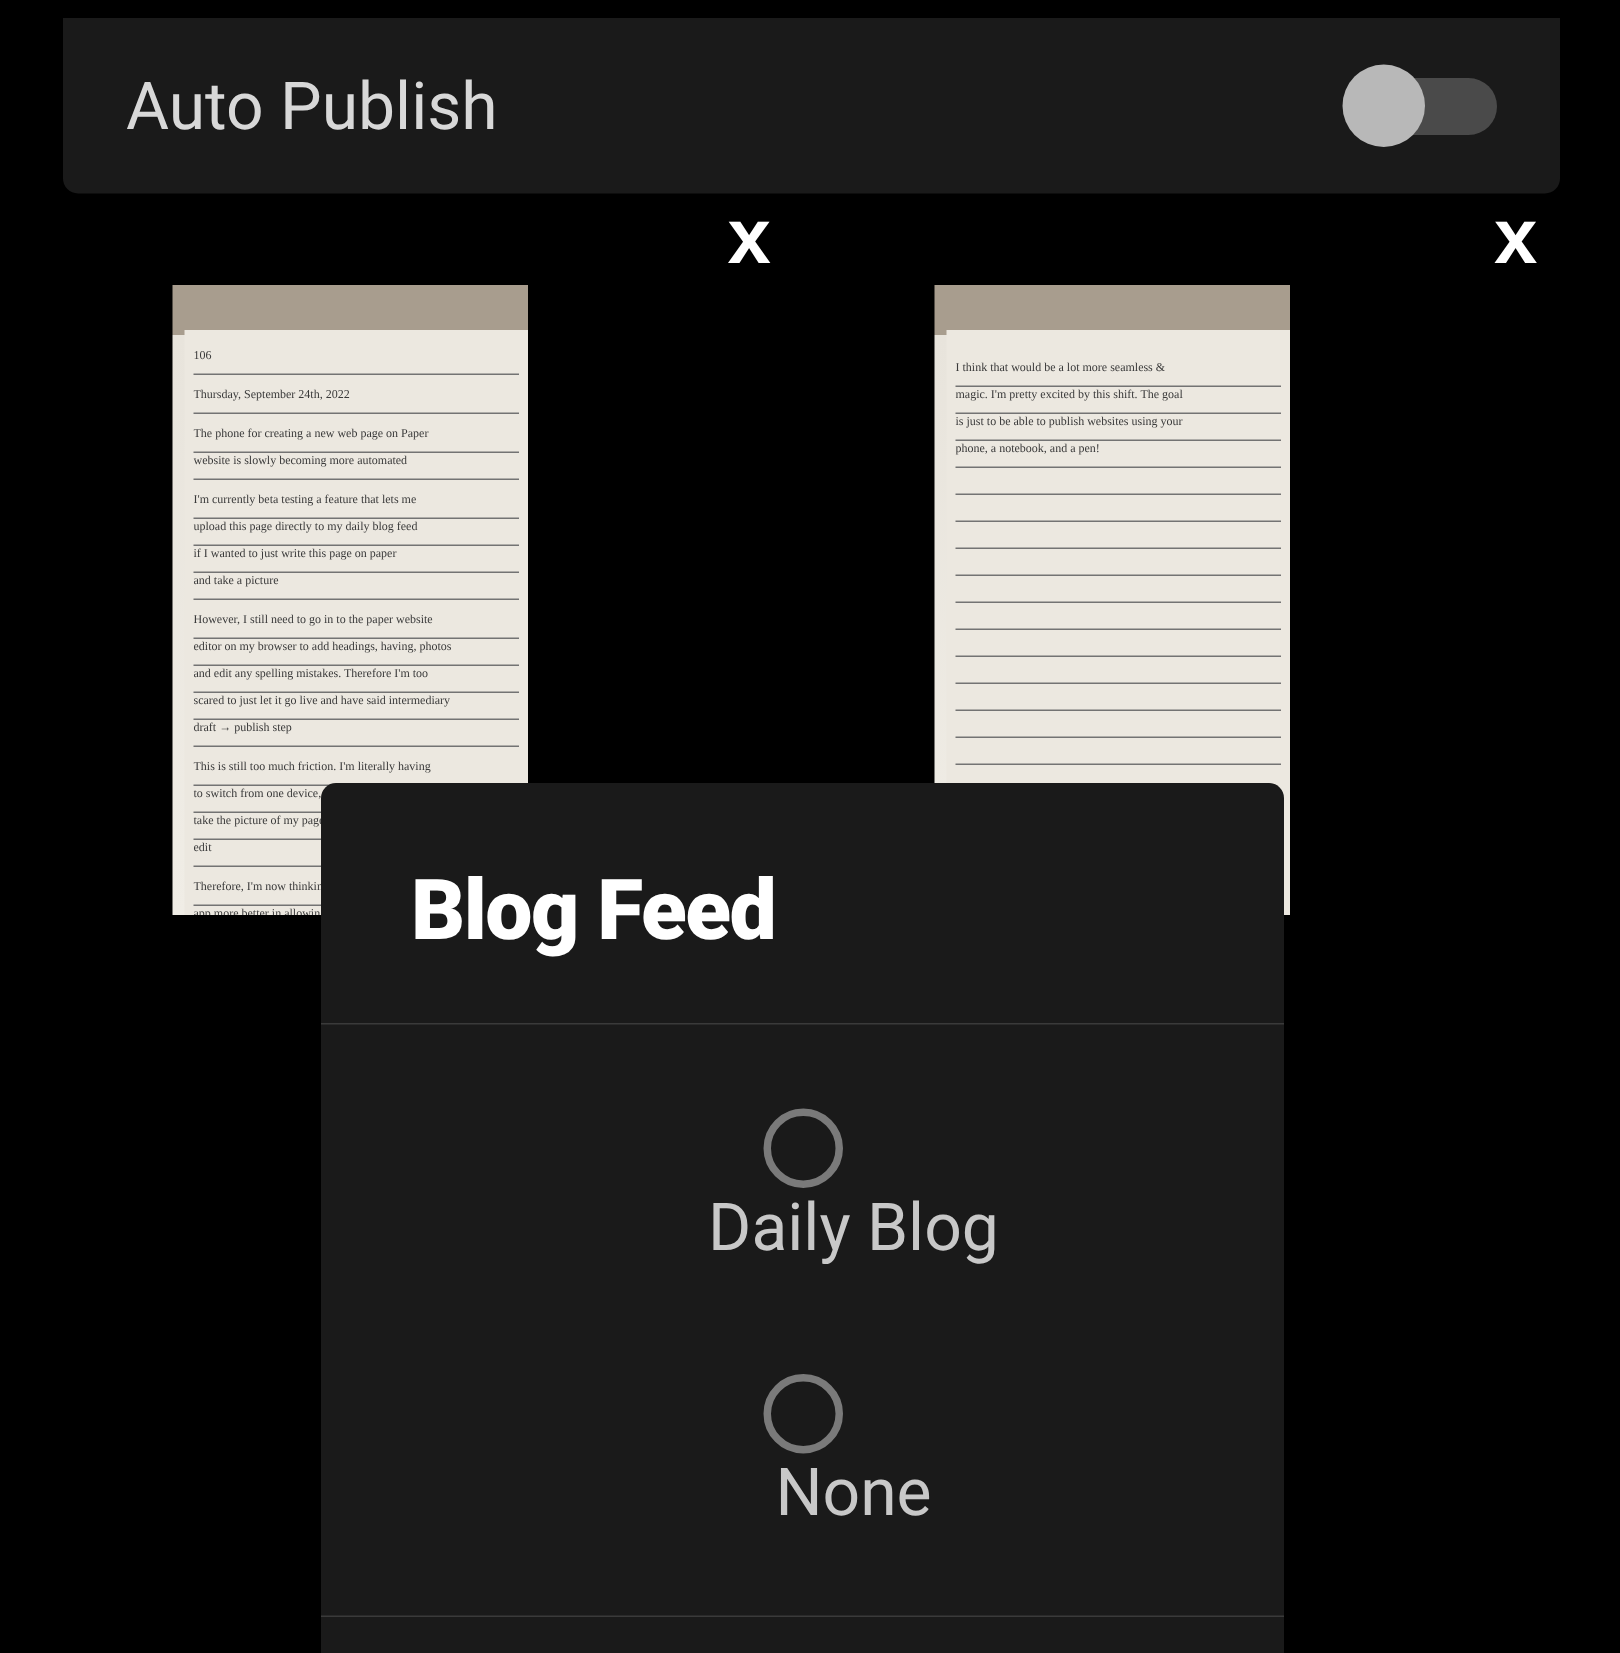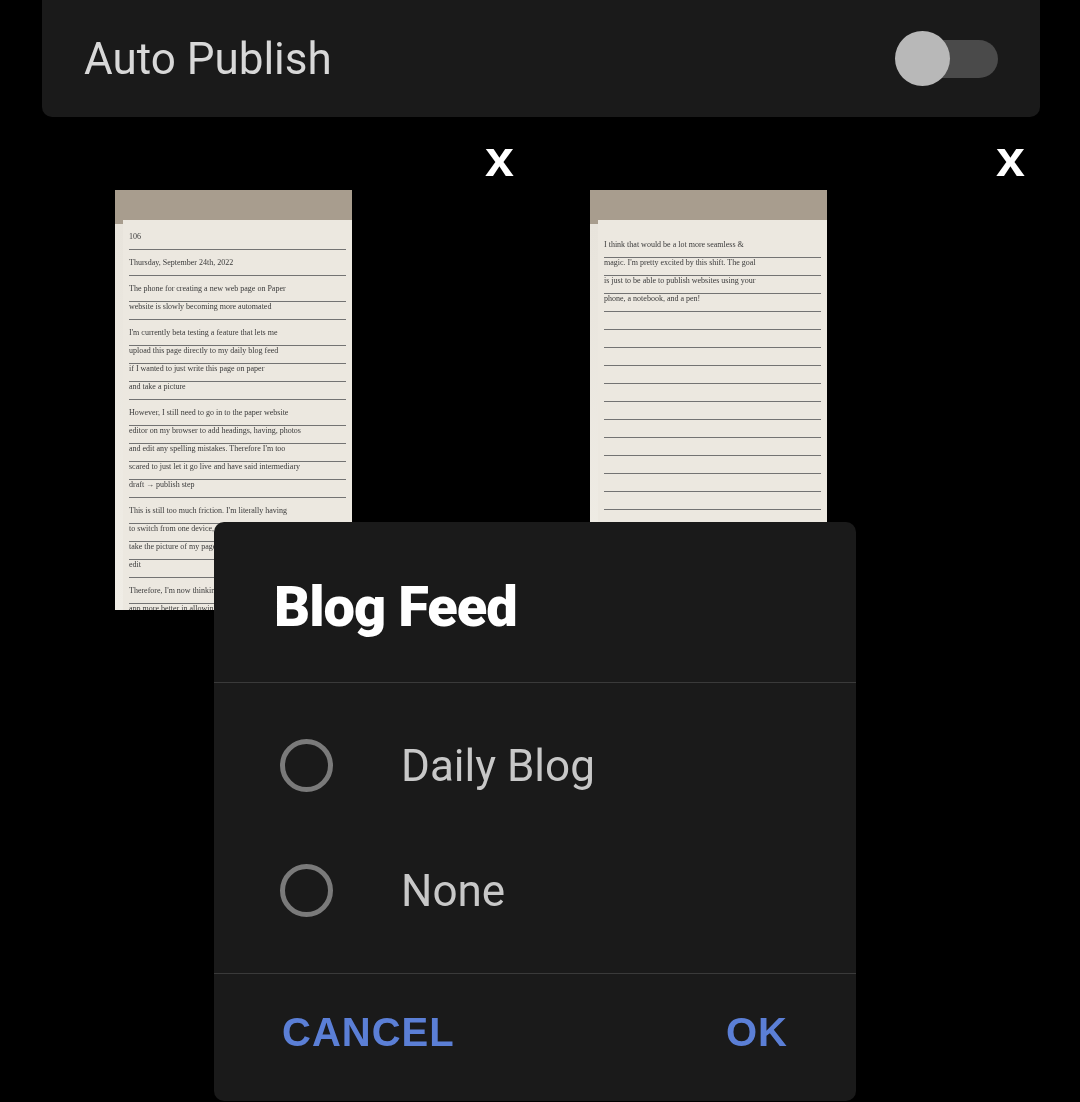--- a/index.html
+++ b/index.html
@@ -10,21 +10,21 @@
     body {
       width: 1080px;
       height: 1102px;
       background: #000;
       font-family: -apple-system, BlinkMacSystemFont, 'Segoe UI', Roboto, sans-serif;
       position: relative;
       overflow: hidden;
     }
     .settings-row {
       position: absolute;
-      top: 0;
+      top: 12px;
       left: 42px;
       right: 40px;
       height: 117px;
       background: #1a1a1a;
       border-radius: 0 0 10px 10px;
       display: flex;
       align-items: center;
       justify-content: space-between;
       padding: 0 42px;
     }
@@ -75,21 +75,21 @@
     .photo {
       margin-top: 62px;
       width: 237px;
       height: 420px;
       margin-left: 60px;
       background: linear-gradient(180deg, #a89d8e 0%, #a89d8e 8%, #e8e4dc 8%, #f0ede6 100%);
       position: relative;
       overflow: hidden;
     }
     .photo-2 {
-      margin-left: 24px;
+      margin-left: 57px;
     }
     .paper {
       position: absolute;
       top: 30px;
       left: 8px;
       right: 0;
       bottom: 0;
       background: #ece8e0;
       padding: 12px 6px;
     }
@@ -129,20 +129,21 @@
       width: 100%;
     }
     .dialog-options {
       padding: 20px 0;
     }
     .option-row {
       display: flex;
       align-items: center;
       padding: 36px 66px;
       cursor: pointer;
+      flex-direction: column;
     }
     .radio-circle {
       width: 53px;
       height: 53px;
       border: 5px solid #7a7a7a;
       border-radius: 50%;
       flex-shrink: 0;
     }
     .option-label {
       color: #c8c8c8;

